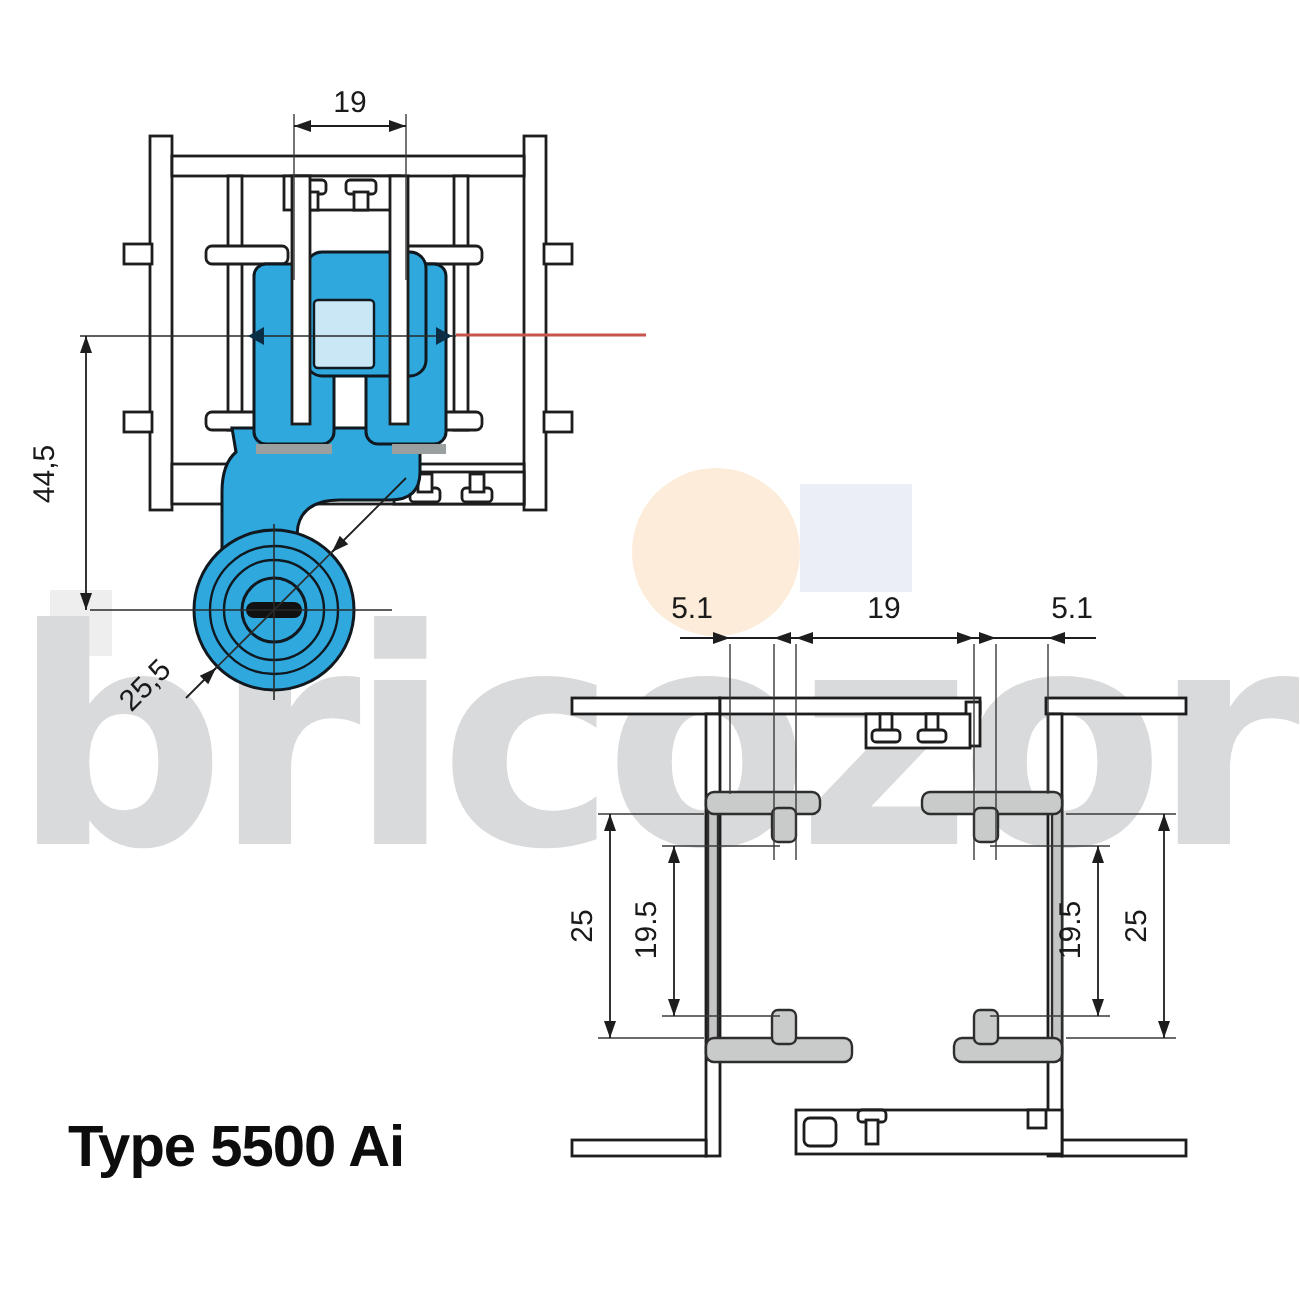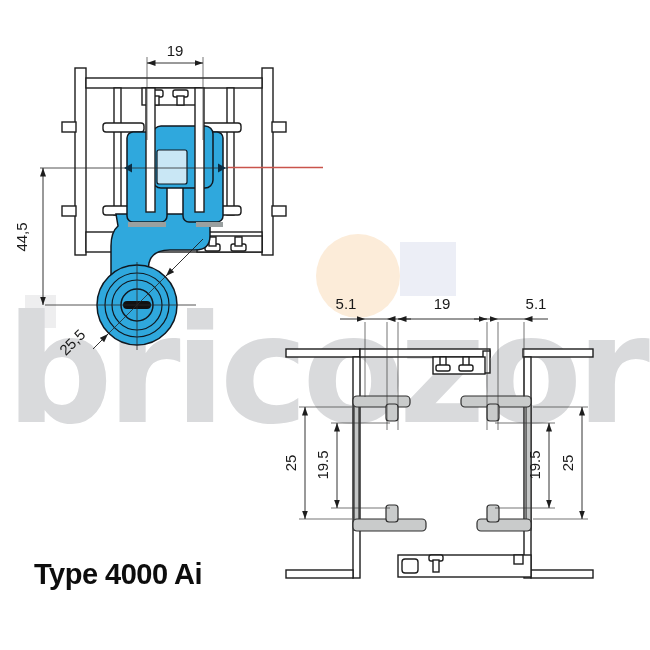--- a/index.html
+++ b/index.html
@@ -204,13 +204,13 @@
       <line class="dimline" x1="549" y1="423" x2="549" y2="508" marker-start="url(#mS)" marker-end="url(#mE)"></line>
       <text class="dimtext" x="540" y="465" text-anchor="middle" transform="rotate(-90 540 465)">19.5</text>
       <line class="extline" x1="533" y1="407" x2="588" y2="407"></line>
       <line class="extline" x1="533" y1="519" x2="588" y2="519"></line>
       <line class="dimline" x1="582" y1="407" x2="582" y2="519" marker-start="url(#mS)" marker-end="url(#mE)"></line>
       <text class="dimtext" x="573" y="463" text-anchor="middle" transform="rotate(-90 573 463)">25</text>
     </g>
   </g>
 </svg>
 
-<div id="title">Type 4000 Ai</div>
+<div id="title">Type 5500 Ai</div>
 
 </body></html>

